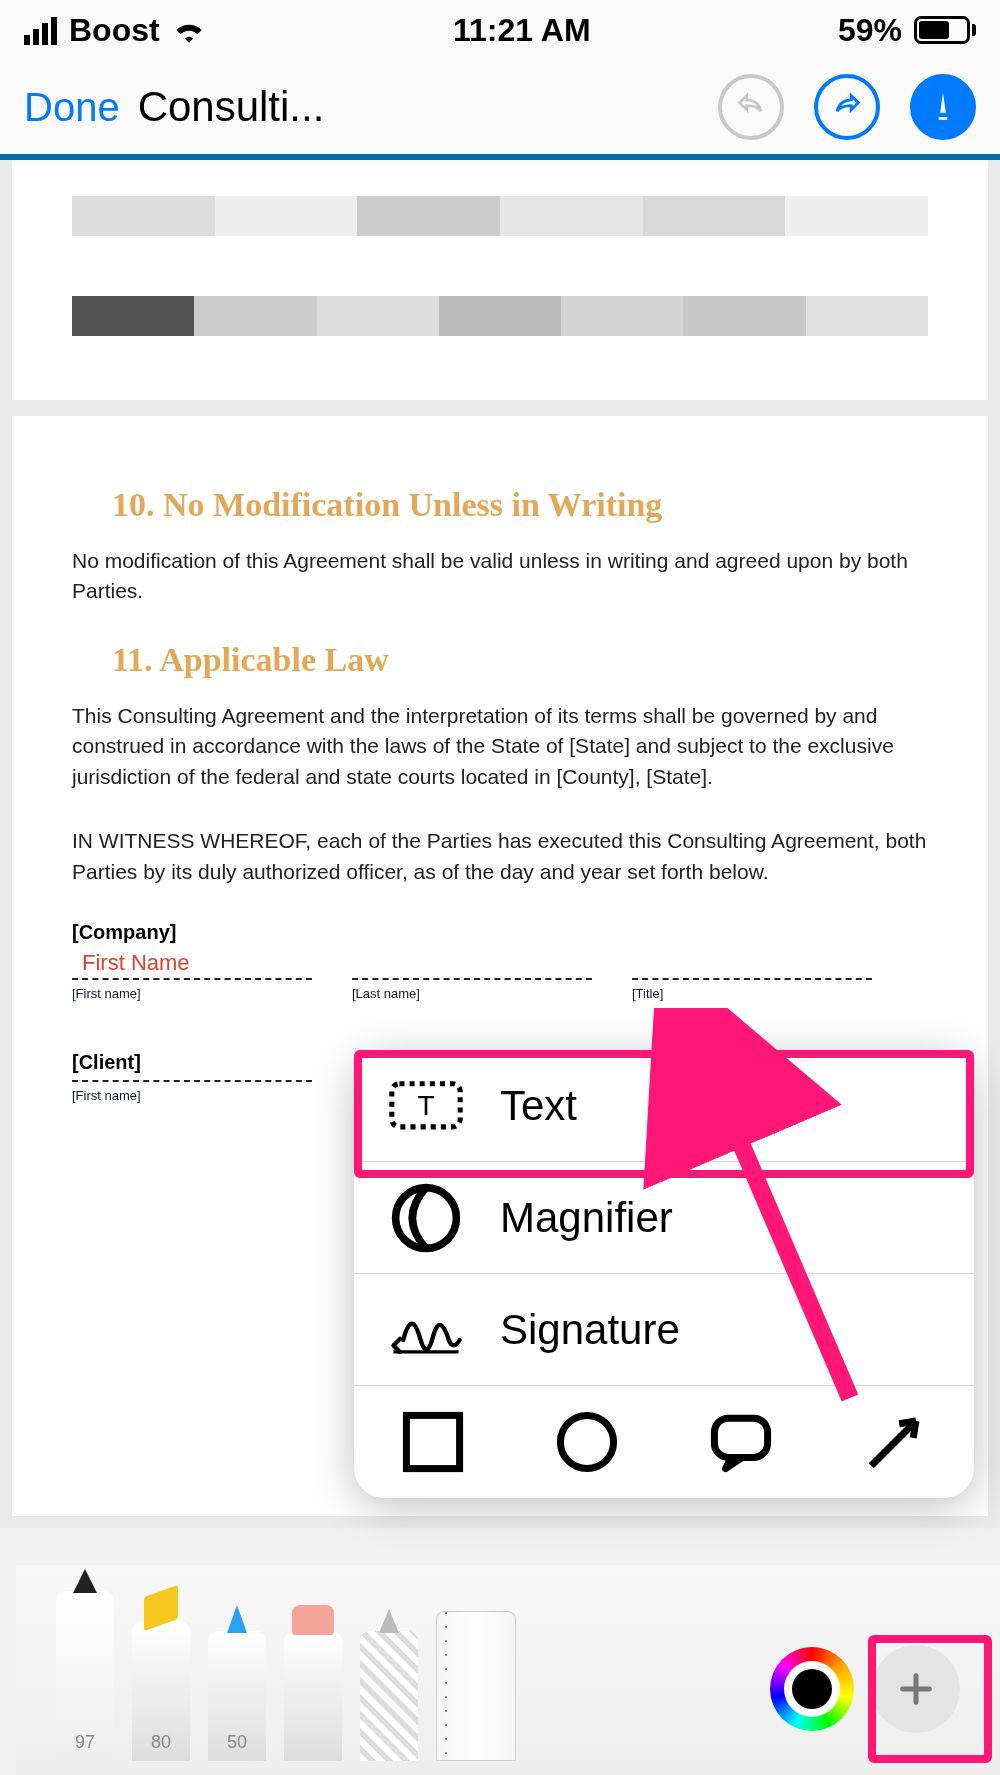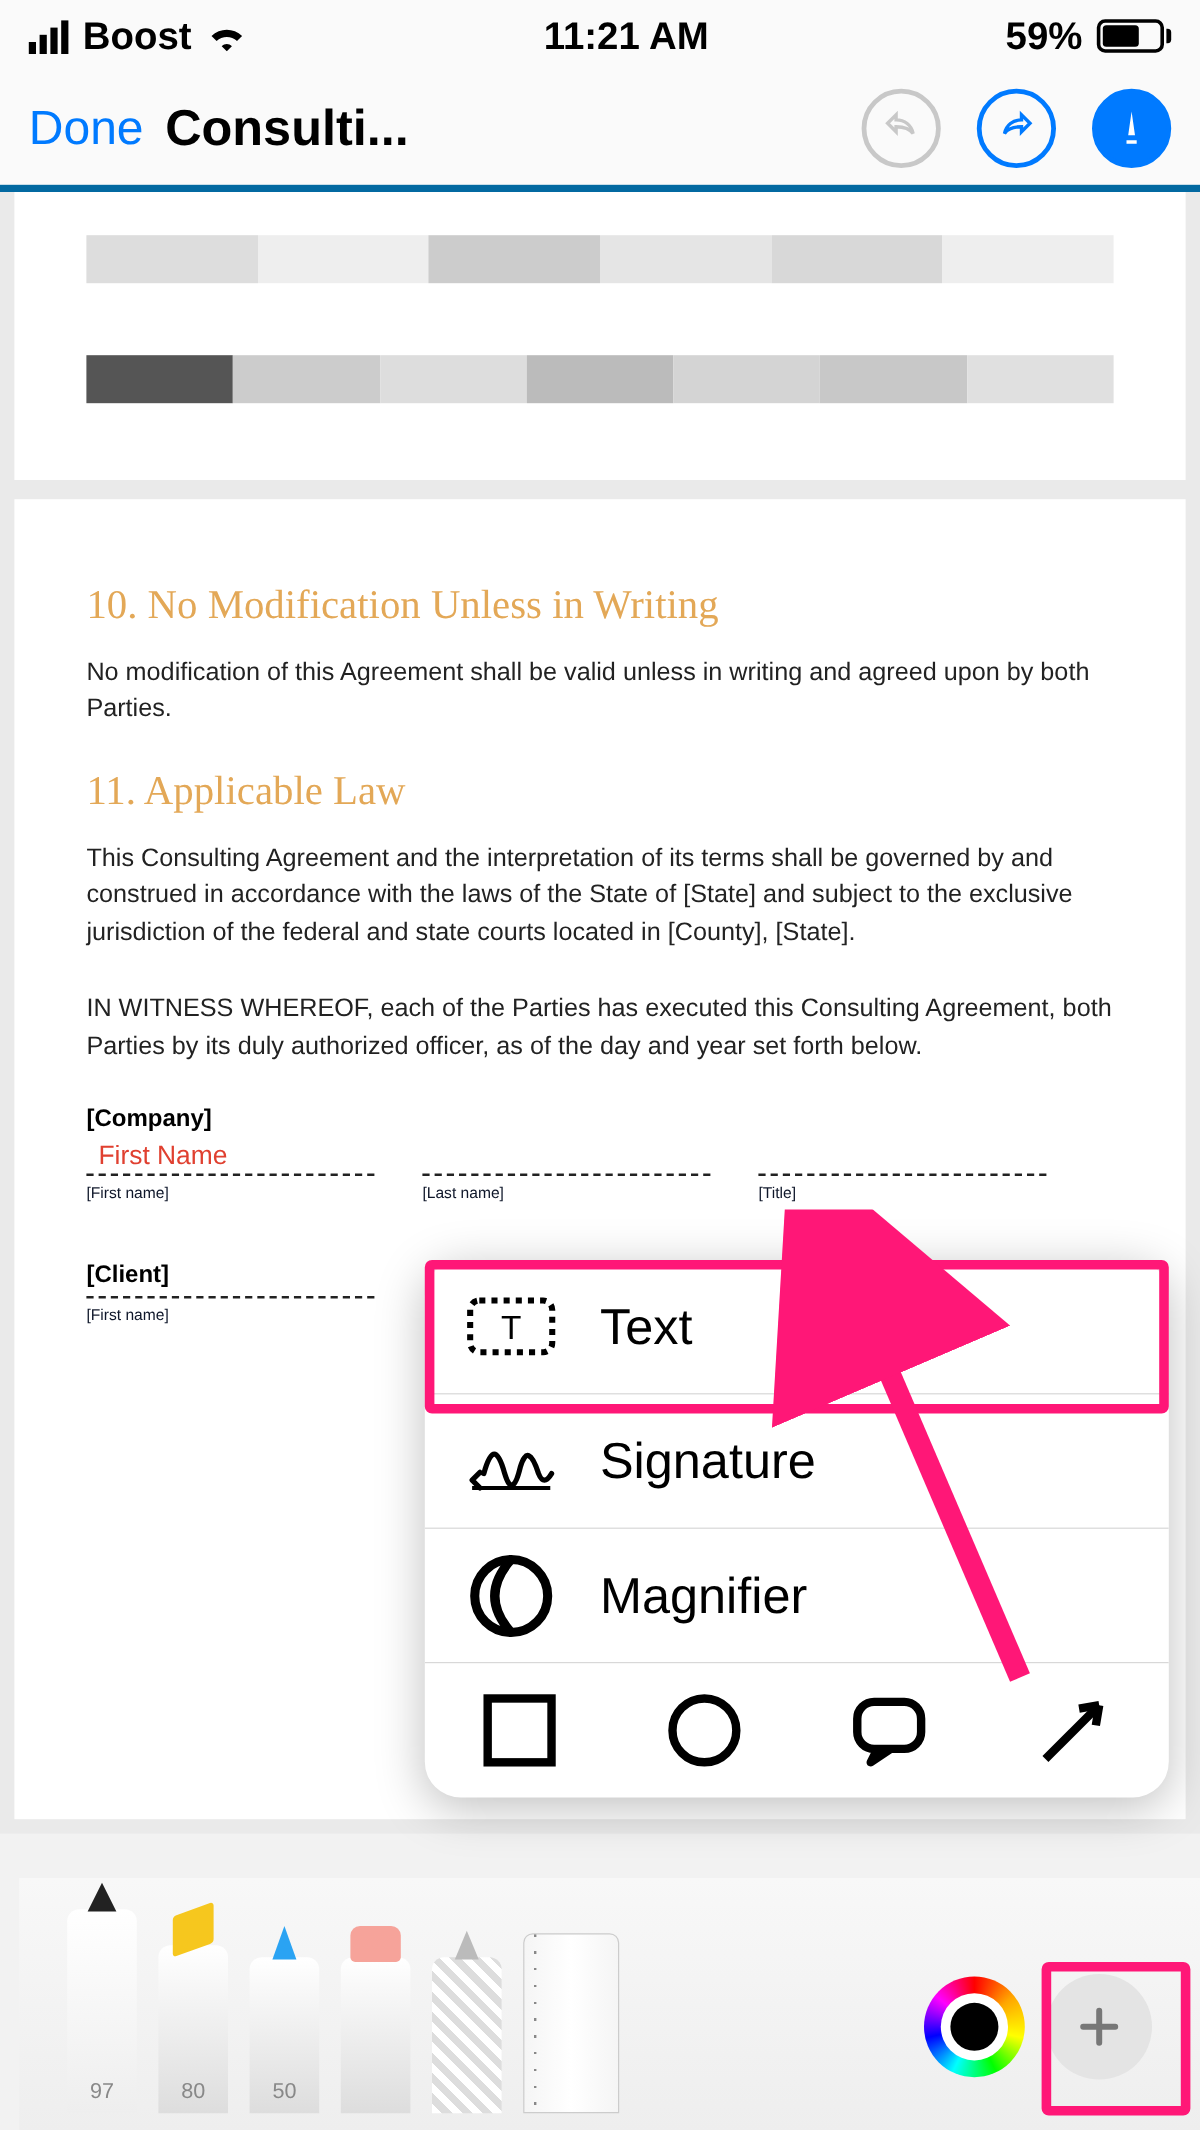--- a/index.html
+++ b/index.html
@@ -15,34 +15,34 @@
   .signal-bars span:nth-child(3){height:22px;}
   .signal-bars span:nth-child(4){height:28px;}
   .battery { display:flex; align-items:center; gap:2px;}
   .battery-body { width:56px; height:28px; border:3px solid #000; border-radius:7px; position:relative;}
   .battery-fill { position:absolute; left:2px; top:2px; bottom:2px; width:60%; background:#000; border-radius:3px;}
   .battery-cap { width:4px; height:12px; background:#000; border-radius:0 3px 3px 0;}
 
   
   .nav-bar { display:flex; align-items:center; height:100px; padding:0 24px; background:#fafafa; border-bottom:6px solid #0369a1;}
   .done-btn { color:#007aff; font-size:40px; font-weight:500; margin-right:18px;}
-  .doc-title { font-size:42px; font-weight:700; color:#000; flex:0 0 auto;}
+  .doc-title { font-size:42px; font-weight:400; color:#000; flex:0 0 auto;}
   .nav-spacer { flex:1; }
   .circ-btn { width:66px; height:66px; border-radius:50%; border:4px solid #c8c8c8; display:flex; align-items:center; justify-content:center; margin-left:30px;}
   .circ-btn.blue { border-color:#007aff; }
   .circ-btn.filled { background:#007aff; border-color:#007aff;}
   .circ-btn svg { width:34px; height:34px; }
 
   
   .doc-area { padding:0 12px; background:#eaeaea; height:1368px; position:relative;}
   .page-top { background:#fff; height:240px; padding:20px 60px; position:relative; margin-bottom:16px;}
   .blur-row { height:40px; margin:16px 0; display:flex; gap:0;}
   .blur-row span { flex:1; }
   .page-main { background:#fff; padding:70px 60px; height:1100px; position:relative;}
-  .h-sec { font-family: Georgia, serif; color:#e3a857; font-weight:400; font-size:34px; margin-bottom:22px;}
+  .h-sec { font-family: Georgia, serif; color:#e3a857; font-weight:700; font-size:34px; margin-bottom:22px;margin-left:40px;}
   .body-txt { font-size:21px; color:#222; line-height:1.45; margin-bottom:34px;}
   .sig-block { margin-top:20px;}
   .sig-label { font-size:20px; font-weight:700; color:#000; margin-bottom:6px;}
   .first-name-input { color:#e04030; font-size:22px; padding-left:10px; display:block; margin-bottom:2px;}
   .sig-row { display:flex; gap:40px; margin-bottom:50px;}
   .sig-col { display:flex; flex-direction:column;}
   .sig-line { height:2px; border-bottom:2px dashed #222; width:240px; margin-bottom:6px;}
   .sig-sub { font-size:13px; color:#0f172a;}
 
   
@@ -196,35 +196,35 @@
       <div class="popup-icon">
         <svg viewBox="0 0 60 40">
             <rect x="3" y="3" width="54" height="34" rx="6" fill="none" stroke="#000" stroke-width="4" stroke-dasharray="4 4"></rect>
             <text x="30" y="28" text-anchor="middle" font-size="22" font-family="Arial" fill="#000">T</text>
           </svg>
       </div>
       <span class="plabel">Text</span>
     </div>
     <div class="popup-row">
       <div class="popup-icon">
+        <svg viewBox="0 0 50 50">
+            <circle cx="25" cy="25" r="20" fill="none" stroke="#000" stroke-width="5"></circle>
+            <path d="M25 5 q-18 20 0 40" fill="none" stroke="#000" stroke-width="5"></path>
+          </svg>
+      </div>
+      <span class="plabel">Magnifier</span>
+    </div>
+    <div class="popup-row">
+      <div class="popup-icon">
         <svg viewBox="0 0 70 50">
             <path d="M5 40 l6 -6 m-6 6 l6 6 M14 35 q8 -30 16 0 q6 20 12 -5 q6 -20 14 5 q4 10 10 0" fill="none" stroke="#000" stroke-width="4" stroke-linecap="round"></path>
             <line x1="5" y1="46" x2="65" y2="46" stroke="#000" stroke-width="3"></line>
           </svg>
       </div>
       <span class="plabel">Signature</span>
-    </div>
-    <div class="popup-row">
-      <div class="popup-icon">
-        <svg viewBox="0 0 50 50">
-            <circle cx="25" cy="25" r="20" fill="none" stroke="#000" stroke-width="5"></circle>
-            <path d="M25 5 q-18 20 0 40" fill="none" stroke="#000" stroke-width="5"></path>
-          </svg>
-      </div>
-      <span class="plabel">Magnifier</span>
     </div>
     <div class="popup-row">
       <div class="shape-btn">
           <svg viewBox="0 0 50 50">
             <rect x="6" y="6" width="38" height="38" fill="none" stroke="#000" stroke-width="5"></rect>
           </svg>
         </div>
       <div class="shape-btn">
           <svg viewBox="0 0 50 50">
             <circle cx="25" cy="25" r="19" fill="none" stroke="#000" stroke-width="5"></circle>

